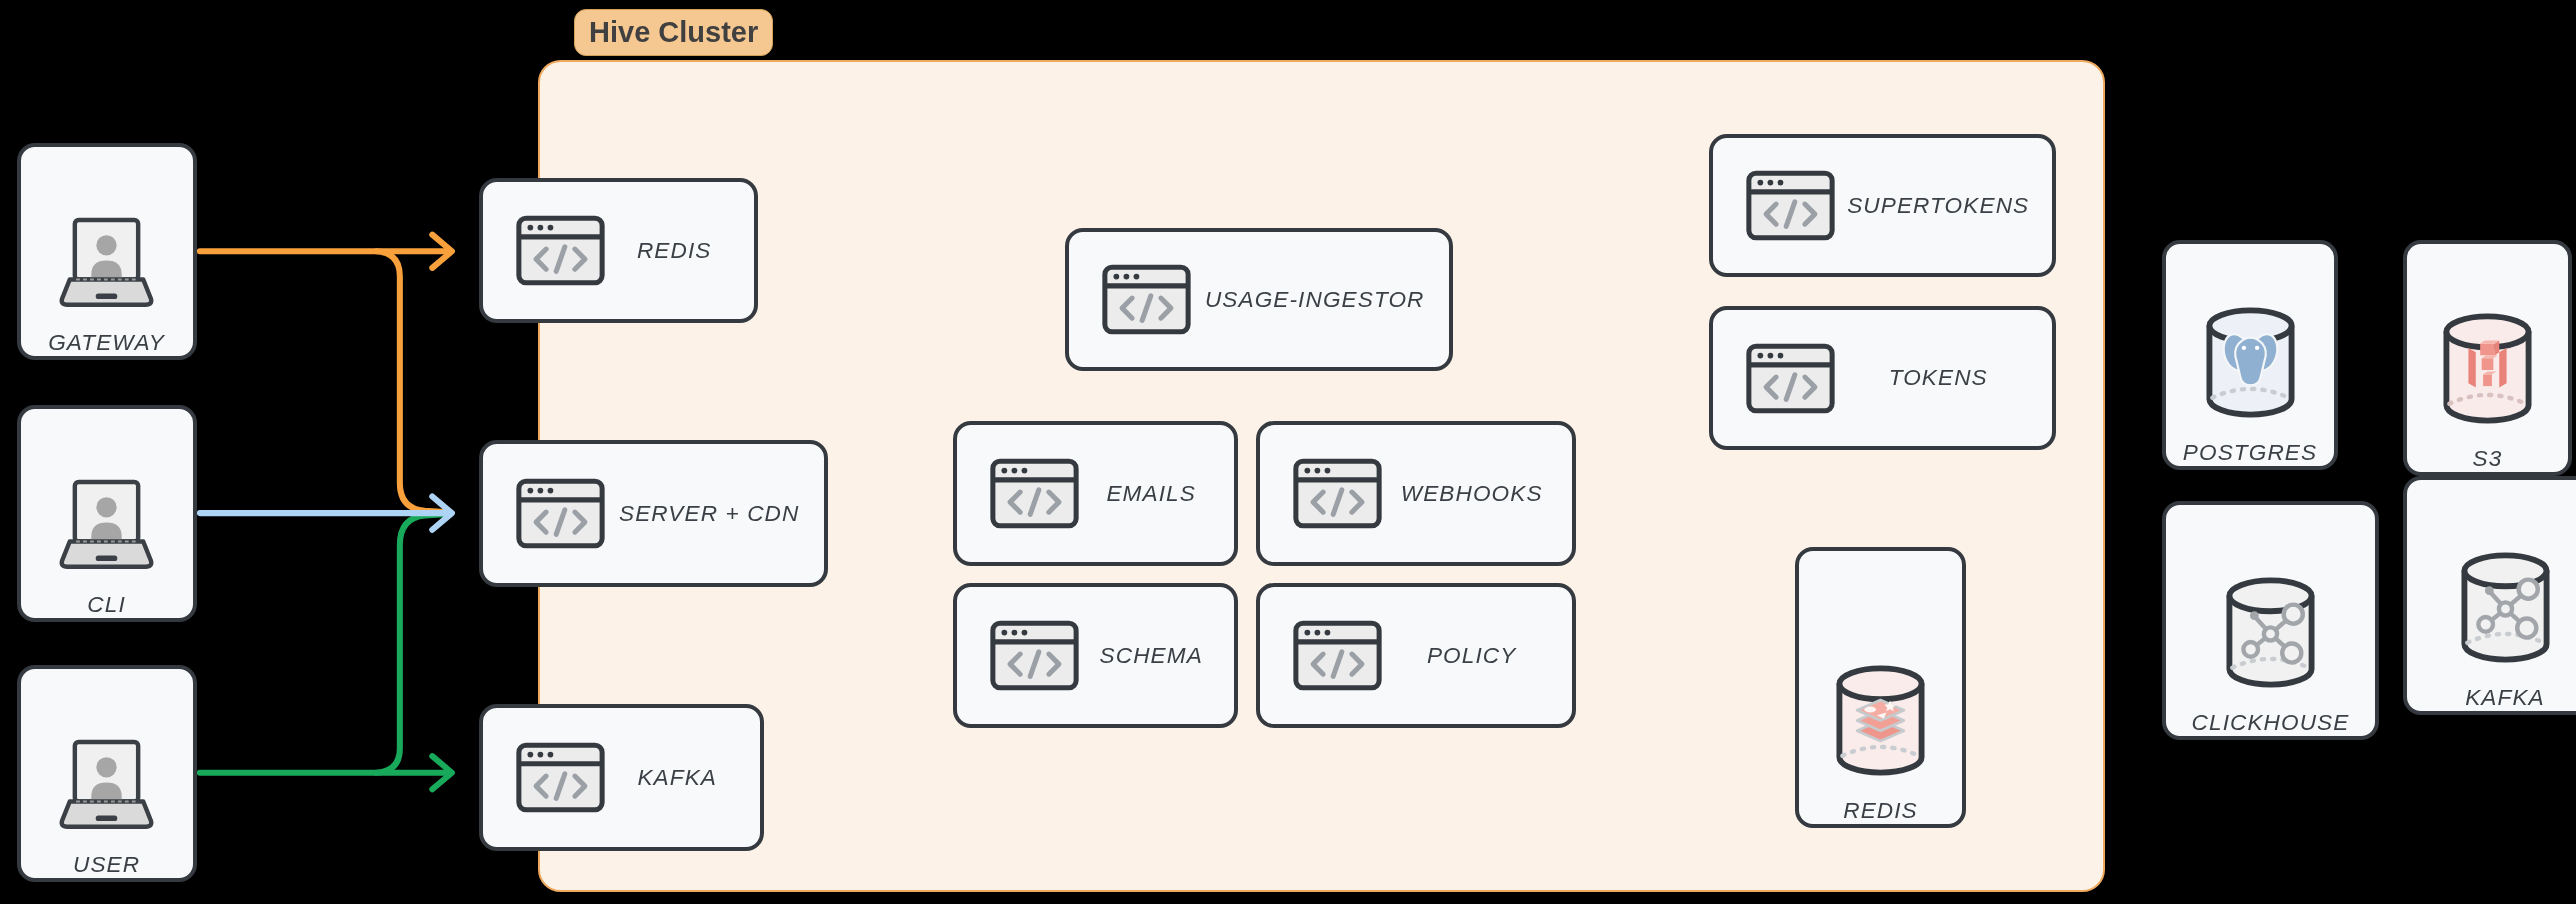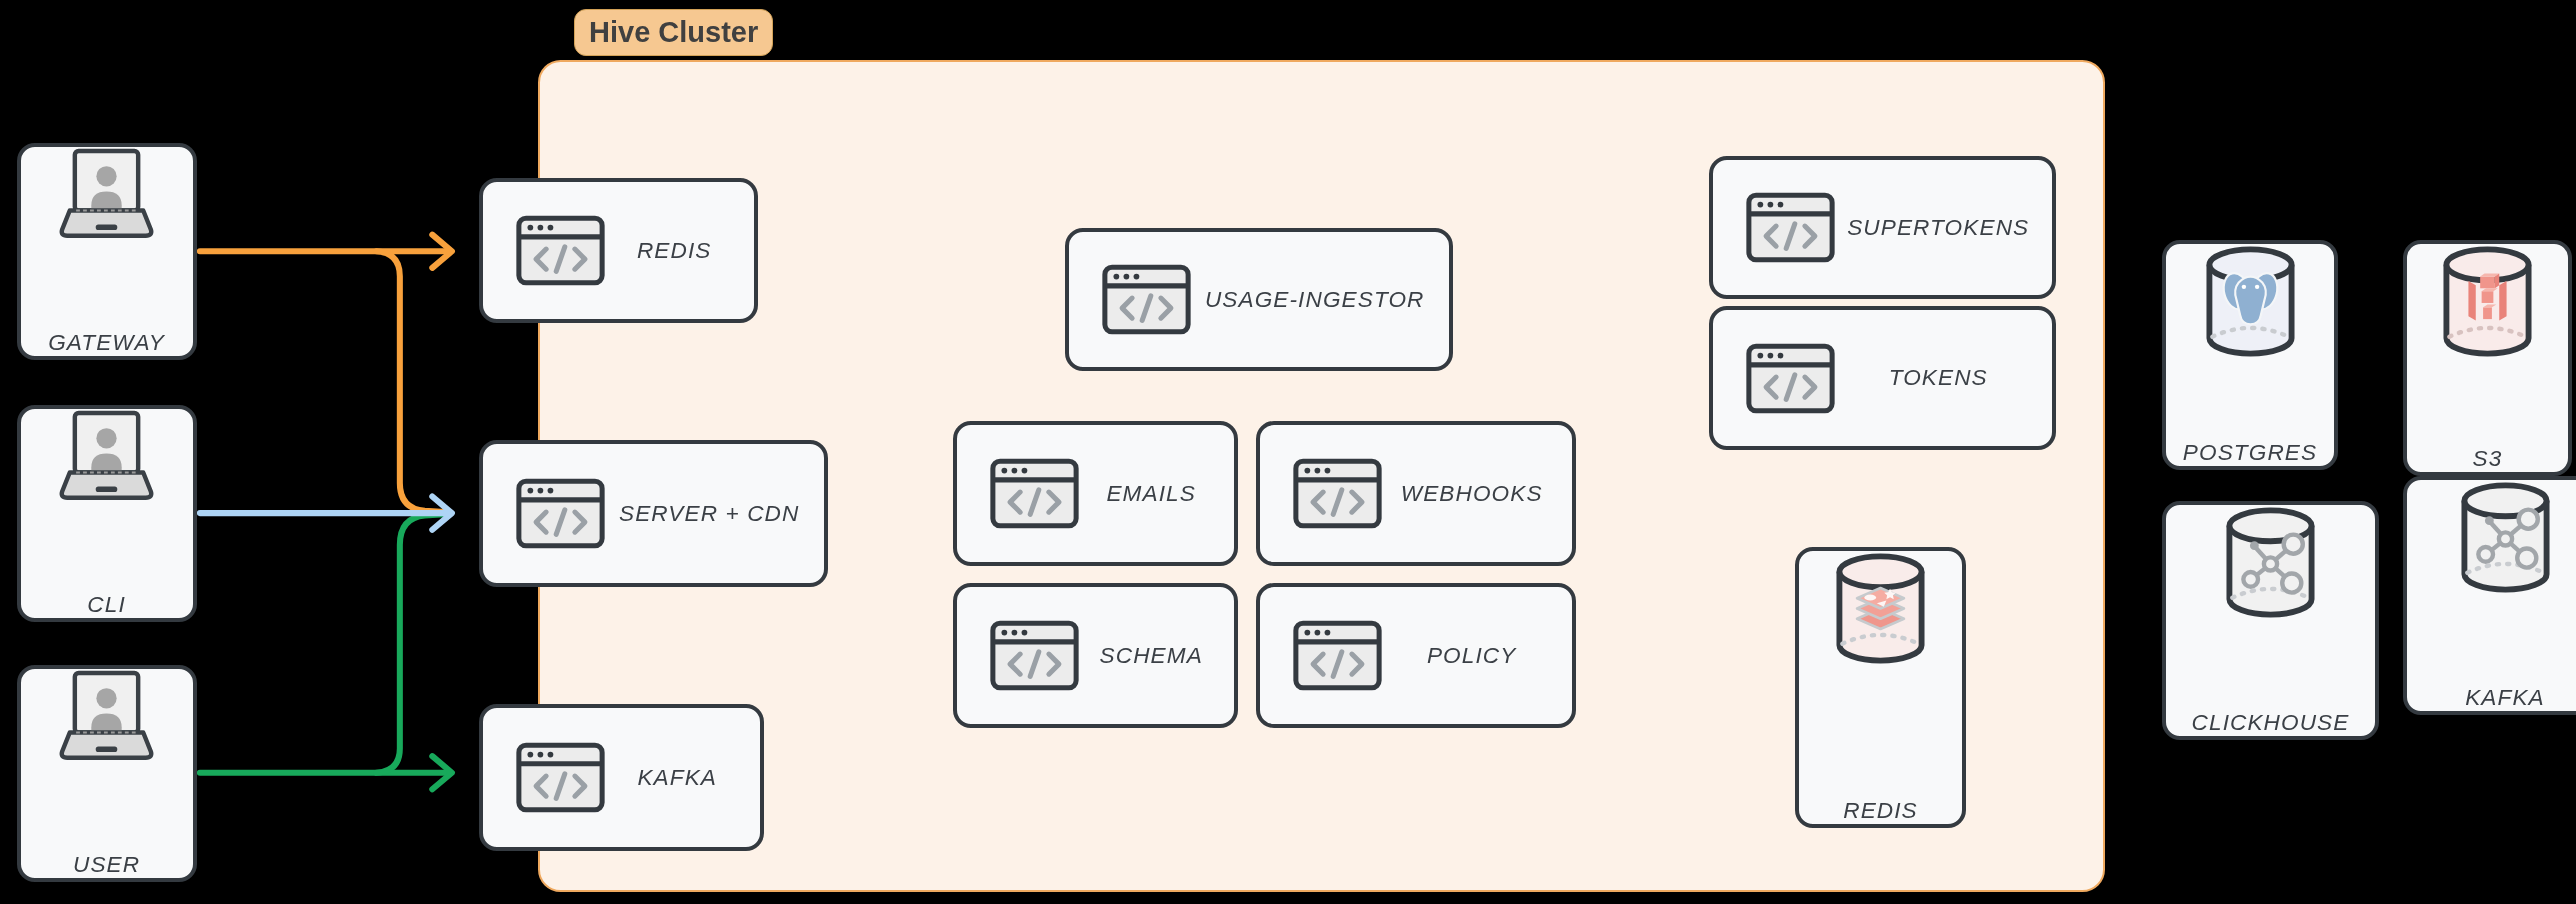--- a/index.html
+++ b/index.html
@@ -10,21 +10,21 @@
   .cluster{position:absolute;left:538px;top:60px;width:1567px;height:832px;
     background:#fdf2e8;border:2.3px solid #efa95f;border-radius:22.6px;box-sizing:border-box;z-index:1;}
   .pill{position:absolute;left:538px;top:9px;background:#f6c891;border:1.5px solid #d3a257;
     border-radius:12px;padding:6px 14px;font-size:29px;font-weight:700;color:#404040;z-index:4;margin-left:36px;}
 
   #edges{position:absolute;inset:0;width:2576px;height:904px;z-index:2;pointer-events:none;}
   .edge{fill:none;stroke-width:8px;stroke-linecap:round;stroke-linejoin:round;}
 
   .node{position:absolute;background:#f8f9fa;border:4.5px solid #343a40;border-radius:18px;
     box-sizing:border-box;z-index:3;display:flex;}
-  .side,.db{flex-direction:column;align-items:center;justify-content:space-between;gap:19.6px;}
+  .side,.db{flex-direction:column;align-items:center;justify-content:flex-end;gap:19.6px;}
   .svc{flex-direction:row;align-items:center;}
   .nlabel{font-style:italic;font-size:22.6px;letter-spacing:1.1px;color:#3b4046;font-weight:500;white-space:nowrap;}
   .laptop{width:127px;height:94px;flex:none;}
   .codewin{width:89px;height:71px;flex:none;margin-left:33px;}
   .cyl{width:97px;height:115px;flex:none;}
   .svclabelwrap{flex:1;display:flex;justify-content:center;align-items:center;padding-right:10.6px;}
   #defs{position:absolute;width:0;height:0;overflow:hidden;}
 </style>
 </head>
 <body>
@@ -218,21 +218,21 @@
   </div>
   <div class="node svc" style="left:1256px;top:583px;width:320px;height:145px">
     <svg class="codewin" viewBox="0 0 118 94" width="89" height="71">
         <use href="#sym-codewin"></use>
       </svg>
     <div class="svclabelwrap">
         <div class="nlabel">POLICY</div>
       </div>
   </div>
 
-  <div class="node svc" style="left:1709px;top:156px;width:347px;height:143px">
+  <div class="node svc" style="left:1709px;top:134px;width:347px;height:143px">
     <svg class="codewin" viewBox="0 0 118 94" width="89" height="71">
         <use href="#sym-codewin"></use>
       </svg>
     <div class="svclabelwrap">
         <div class="nlabel">SUPERTOKENS</div>
       </div>
   </div>
   <div class="node svc" style="left:1709px;top:306px;width:347px;height:144px">
     <svg class="codewin" viewBox="0 0 118 94" width="89" height="71">
         <use href="#sym-codewin"></use>

